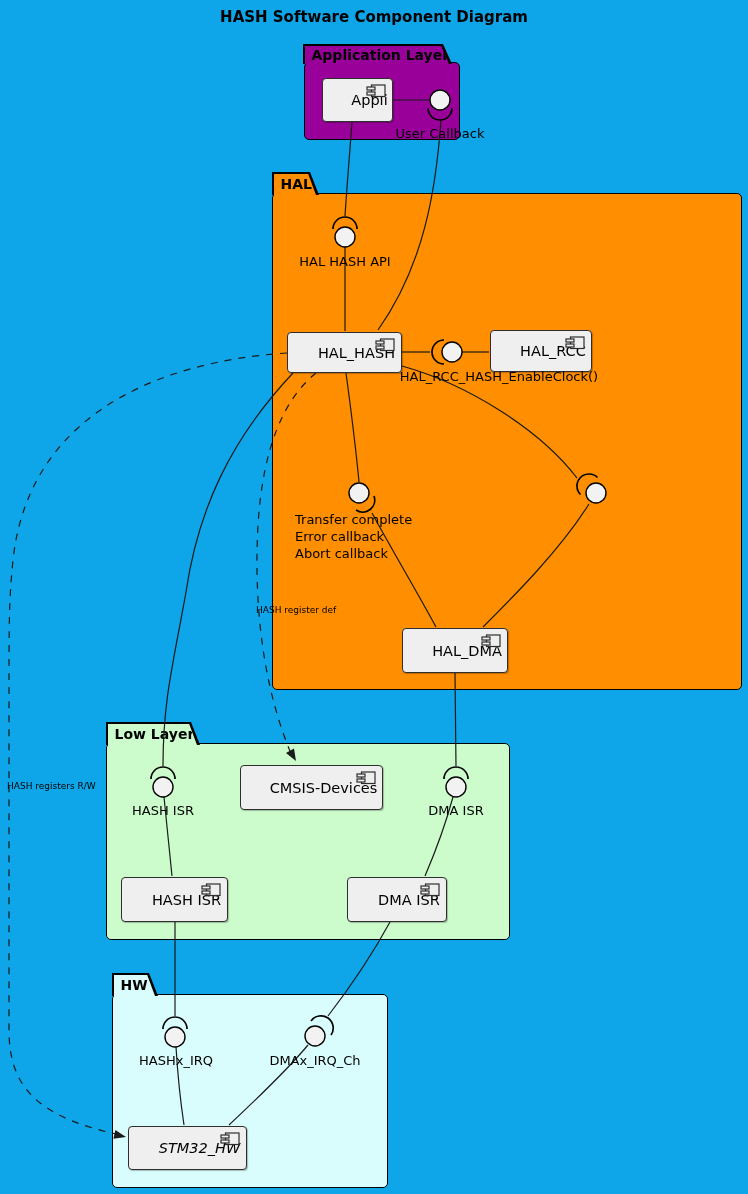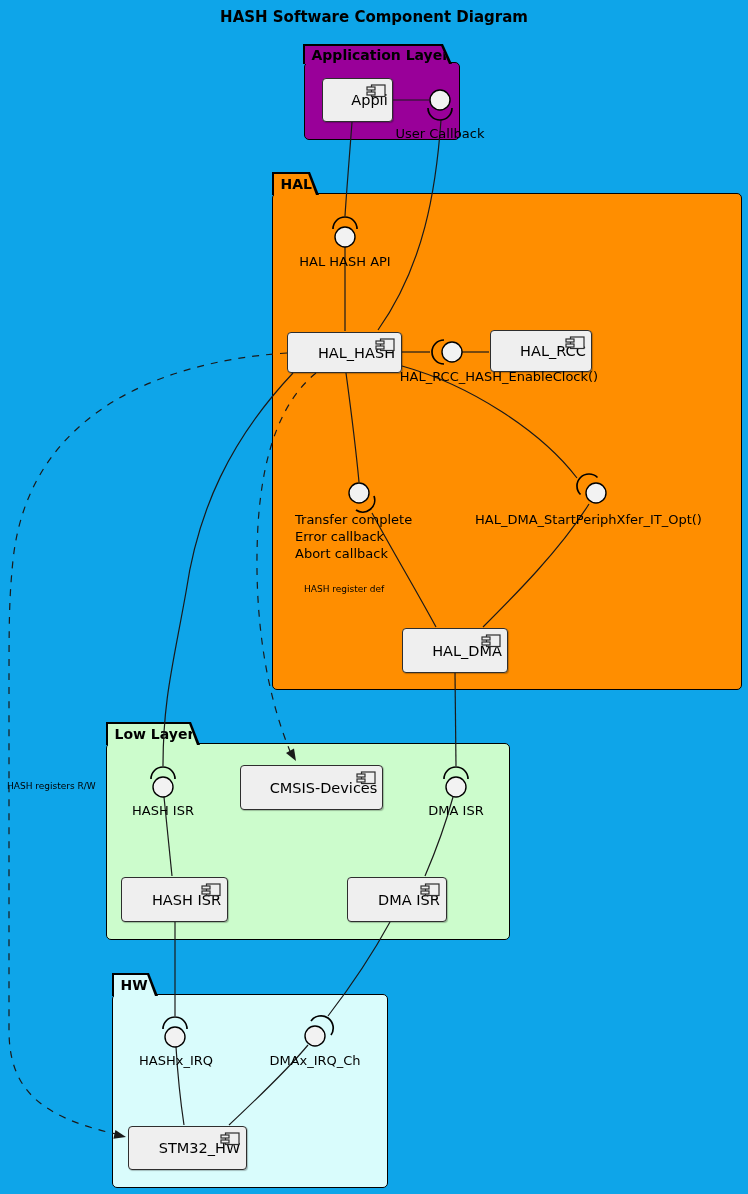--- a/index.html
+++ b/index.html
@@ -177,45 +177,44 @@
 
     <div class="comp" style="left:347px;top:877px;width:100px;height:45px;">
       <svg class="cicon" width="20" height="14" viewBox="0 0 20 14">
         <rect x="5.5" y="1" width="13.5" height="11.5" fill="#EFEFEF" stroke="#2e2e2e" stroke-width="1.2"></rect>
         <rect x="1" y="3" width="8" height="3" fill="#EFEFEF" stroke="#2e2e2e" stroke-width="1.2"></rect>
         <rect x="1" y="8" width="8" height="3" fill="#EFEFEF" stroke="#2e2e2e" stroke-width="1.2"></rect>
       </svg>
       <span>DMA ISR</span>
     </div>
 
-    <div class="comp" style="left:128px;top:1126px;width:119px;height:44px;">
+    <div class="comp" style="left:128px;top:1126px;width:119px;height:44px;font-style:italic;">
       <svg class="cicon" width="20" height="14" viewBox="0 0 20 14">
         <rect x="5.5" y="1" width="13.5" height="11.5" fill="#EFEFEF" stroke="#2e2e2e" stroke-width="1.2"></rect>
         <rect x="1" y="3" width="8" height="3" fill="#EFEFEF" stroke="#2e2e2e" stroke-width="1.2"></rect>
         <rect x="1" y="8" width="8" height="3" fill="#EFEFEF" stroke="#2e2e2e" stroke-width="1.2"></rect>
       </svg>
       <span>STM32_HW</span>
     </div>
   </div>
 
   <div class="iflabel center" style="left:392px;top:126px;width:96px;">User Callback</div>
   <div class="iflabel center" style="left:293px;top:254px;width:104px;">HAL HASH API</div>
   <div class="iflabel center" style="left:392px;top:369px;width:214px;">HAL_RCC_HASH_EnableClock()</div>
 
   <div class="iflabel" style="left:295px;top:511px;">
     <span class="ml">Transfer complete</span>
     <span class="ml">Error callback</span>
     <span class="ml">Abort callback</span>
   </div>
 
   <div class="iflabel" style="left:475px;top:511px;">
-    <span class="ml">HAL_DMA_StartPeriphXfer_IT_Opt()</span>
   </div>
 
   <div class="iflabel center" style="left:123px;top:803px;width:80px;">HASH ISR</div>
   <div class="iflabel center" style="left:416px;top:803px;width:80px;">DMA ISR</div>
   <div class="iflabel center" style="left:126px;top:1053px;width:100px;">HASHx_IRQ</div>
   <div class="iflabel center" style="left:262px;top:1053px;width:106px;">DMAx_IRQ_Ch</div>
 
-  <div class="small-label" style="left:256px;top:584px;margin-left:48px;">HASH register def</div>
+  <div class="small-label" style="left:256px;top:605px;">HASH register def</div>
   <div class="small-label" style="left:7px;top:781px;">HASH registers R/W</div>
 
 </div>
 
 </body></html>

